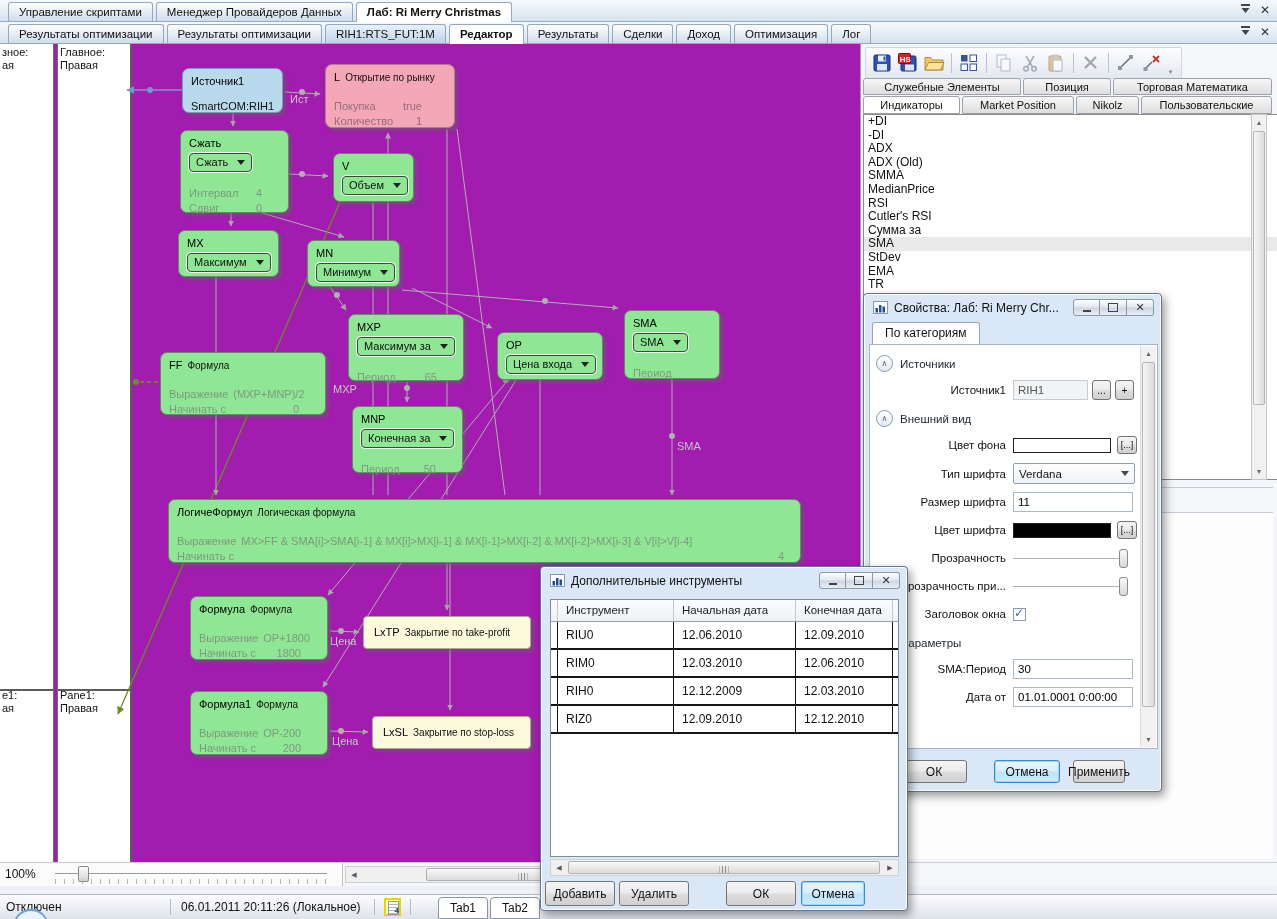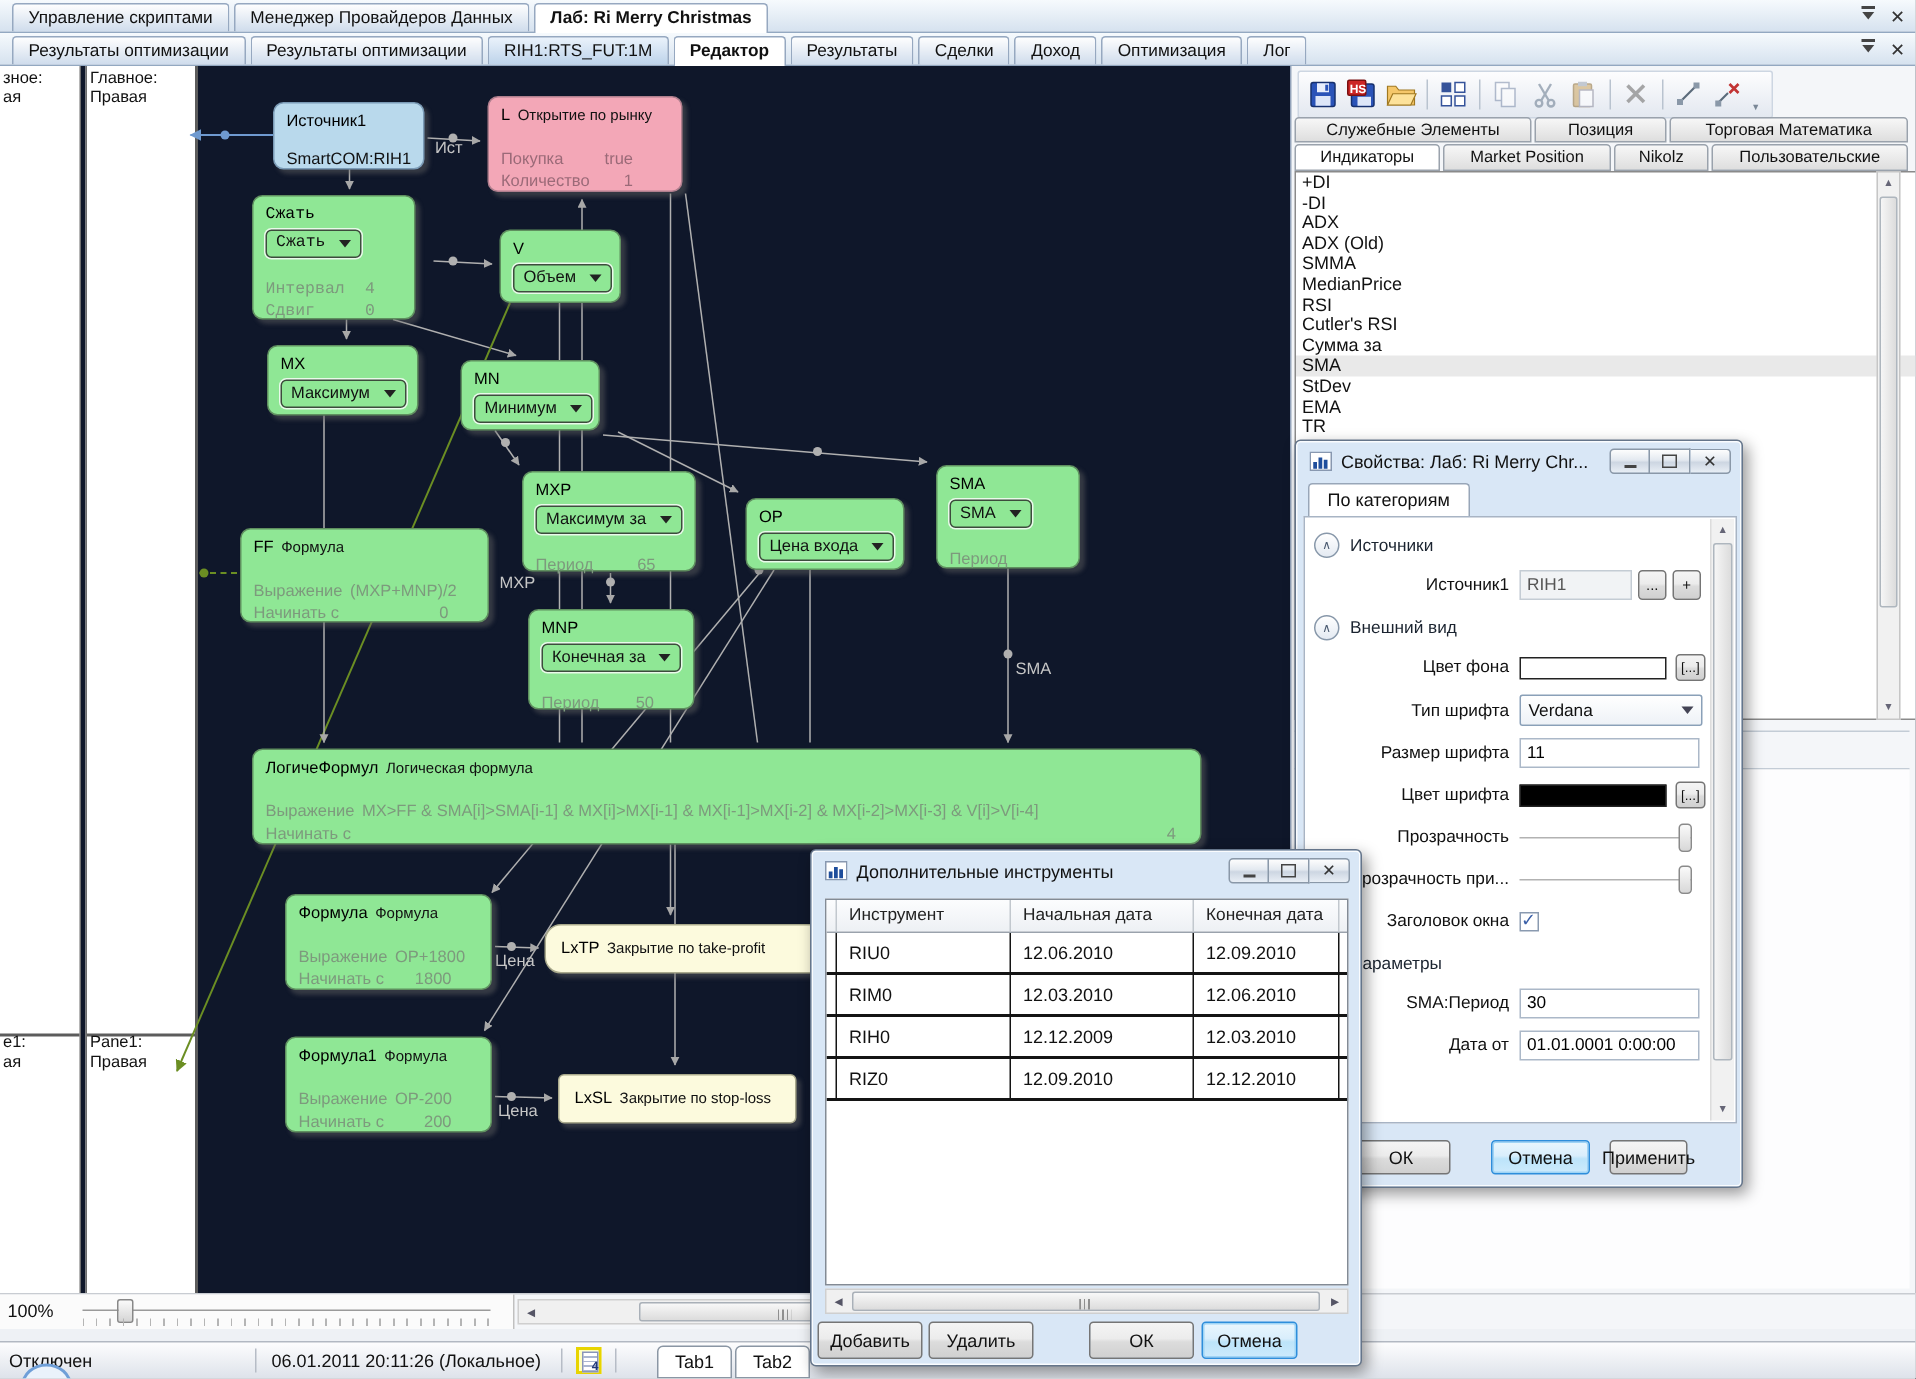--- a/index.html
+++ b/index.html
@@ -10,21 +10,21 @@
           background:linear-gradient(#f6fafd,#d6e2ef);border-bottom:1px solid #93a8c1;padding-left:8px;box-sizing:border-box}
   #tabrow1{top:0;height:22px}
   #tabrow2{top:22px;height:22px}
   .tab{margin-right:3px;padding:3px 10px;font-size:11.5px;white-space:nowrap;cursor:default;
        background:linear-gradient(#fefefe,#cfdcec);border:1px solid #96a8c0;border-bottom:none;border-radius:3px 3px 0 0;position:relative}
   .tab.active{background:#fff;font-weight:bold;padding-bottom:4px;margin-bottom:-1px;z-index:2}
   .tab.tinted{background:linear-gradient(#eaf2fb,#bdd3ea)}
   .winctl{position:absolute;right:7px;top:4px;display:flex;gap:9px;align-items:center;z-index:3}
   .xglyph{font-size:12px;color:#333;line-height:12px}
   
-  #editor{position:absolute;top:44px;left:0;width:1277px;height:818px;background:#0f172a}
+  #editor{position:absolute;top:44px;left:0;width:1277px;height:818px;background:#a21caf}
   .strip{position:absolute;top:0;bottom:0;background:#fff;box-sizing:border-box}
   #strip1{left:0;width:54px;border-right:1px solid #6e6e6e}
   #strip2{left:57px;width:75px;border-left:1px solid #6e6e6e;border-right:2px solid #5c5c5c}
   .striptop{position:absolute;top:0;left:0;right:0;height:641px;border-bottom:2px solid #5c5c5c;padding:2px 2px;line-height:13px}
   .stripbot{position:absolute;top:643px;left:0;right:0;bottom:0;padding:2px 2px;line-height:13px}
   #svg-edges{position:absolute;left:0;top:0;z-index:1}
   .edge-label{position:absolute;font-size:11px;color:#c6c6c6;z-index:1;white-space:nowrap}
   
   .node{position:absolute;z-index:2;border:1px solid #6f9a6f;border-radius:7px;padding:5px 8px;box-sizing:border-box;
         box-shadow:3px 3px 3px rgba(100,100,100,.45);font-size:11px;line-height:14px}
@@ -274,21 +274,21 @@
             <div class="prow">
               <span>Покупка</span>
               <span>true</span>
             </div>
             <div class="prow">
               <span>Количество</span>
               <span>1</span>
             </div>
           </div>
         </div>
-        <div class="node green" style="left: 168px; top: 86px; width: 109px; height: 83px; font-family: Liberation Mono, monospace;"><div><span class="node-title">Сжать</span></div><div class="node-dd">
+        <div class="node green" style="left: 180px; top: 86px; width: 109px; height: 83px;"><div><span class="node-title">Сжать</span></div><div class="node-dd">
             <span>Сжать</span>
             <span class="dd-arrow"></span>
           </div><div class="node-params">
             <div class="prow">
               <span>Интервал</span>
               <span>4</span>
             </div>
             <div class="prow">
               <span>Сдвиг</span>
               <span>0</span>
@@ -369,21 +369,21 @@
             <div class="prow inline">
               <span>Выражение</span>
               <span>OP+1800</span>
             </div>
             <div class="prow">
               <span>Начинать с</span>
               <span>1800</span>
             </div>
           </div>
         </div>
-        <div class="node yellow" style="left: 363px; top: 572px; width: 195px; height: 33px; border-radius: 11px;">
+        <div class="node yellow" style="left: 363px; top: 572px; width: 168px; height: 33px;">
           <div><span class="node-title">LxTP</span><span class="node-type">Закрытие по take-profit</span></div>
         </div>
         <div class="node green" style="left: 190px; top: 647px; width: 138px; height: 64px;">
           <div><span class="node-title">Формула1</span><span class="node-type">Формула</span></div>
           <div class="node-params">
             <div class="prow inline">
               <span>Выражение</span>
               <span>OP-200</span>
             </div>
             <div class="prow">

